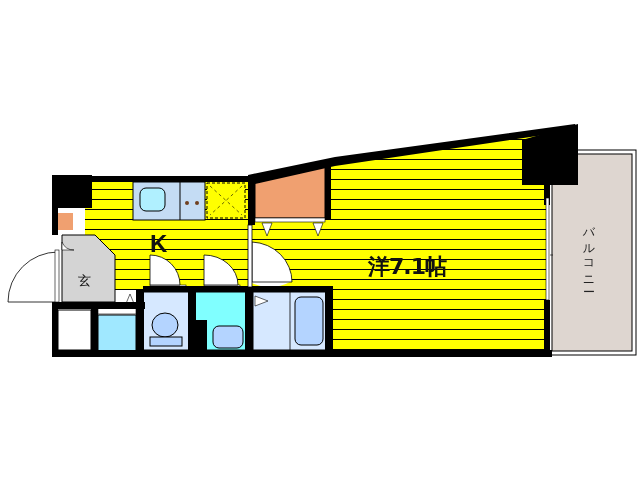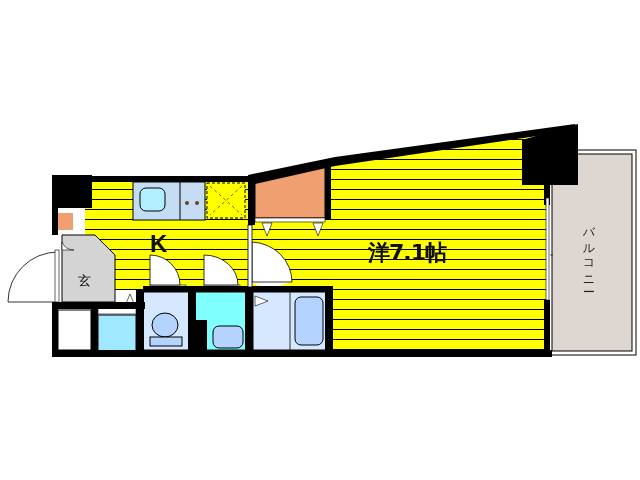--- a/index.html
+++ b/index.html
@@ -1,19 +1,19 @@
 <!DOCTYPE html>
 <html><head>
 <meta charset="utf-8">
 <style>
   html,body{margin:0;padding:0;background:#ffffff;}
   body{width:640px;height:480px;position:relative;overflow:hidden;font-family:"DejaVu Sans",sans-serif;}
   #plan{position:absolute;left:0;top:0;width:640px;height:480px;}
   .label{position:absolute;color:#111;font-weight:bold;white-space:nowrap;}
-  .lbl-room{left:368px;top:238px;font-size:22px;letter-spacing:-1px;}
+  .lbl-room{left:368px;top:252px;font-size:22px;letter-spacing:-1px;}
   .lbl-k{left:150px;top:230px;font-size:24px;font-family:"Liberation Sans",sans-serif;}
   .lbl-genkan{left:78px;top:272px;font-size:13px;font-weight:normal;}
   .lbl-balcony{left:580px;top:218px;font-size:12px;font-weight:normal;writing-mode:vertical-rl;letter-spacing:3px;color:#222;}
 </style>
 </head>
 <body>
 
 <svg id="plan" viewBox="0 0 640 480" xmlns="http://www.w3.org/2000/svg">
   <defs>
     <pattern id="stripes" width="10" height="10" patternUnits="userSpaceOnUse">

